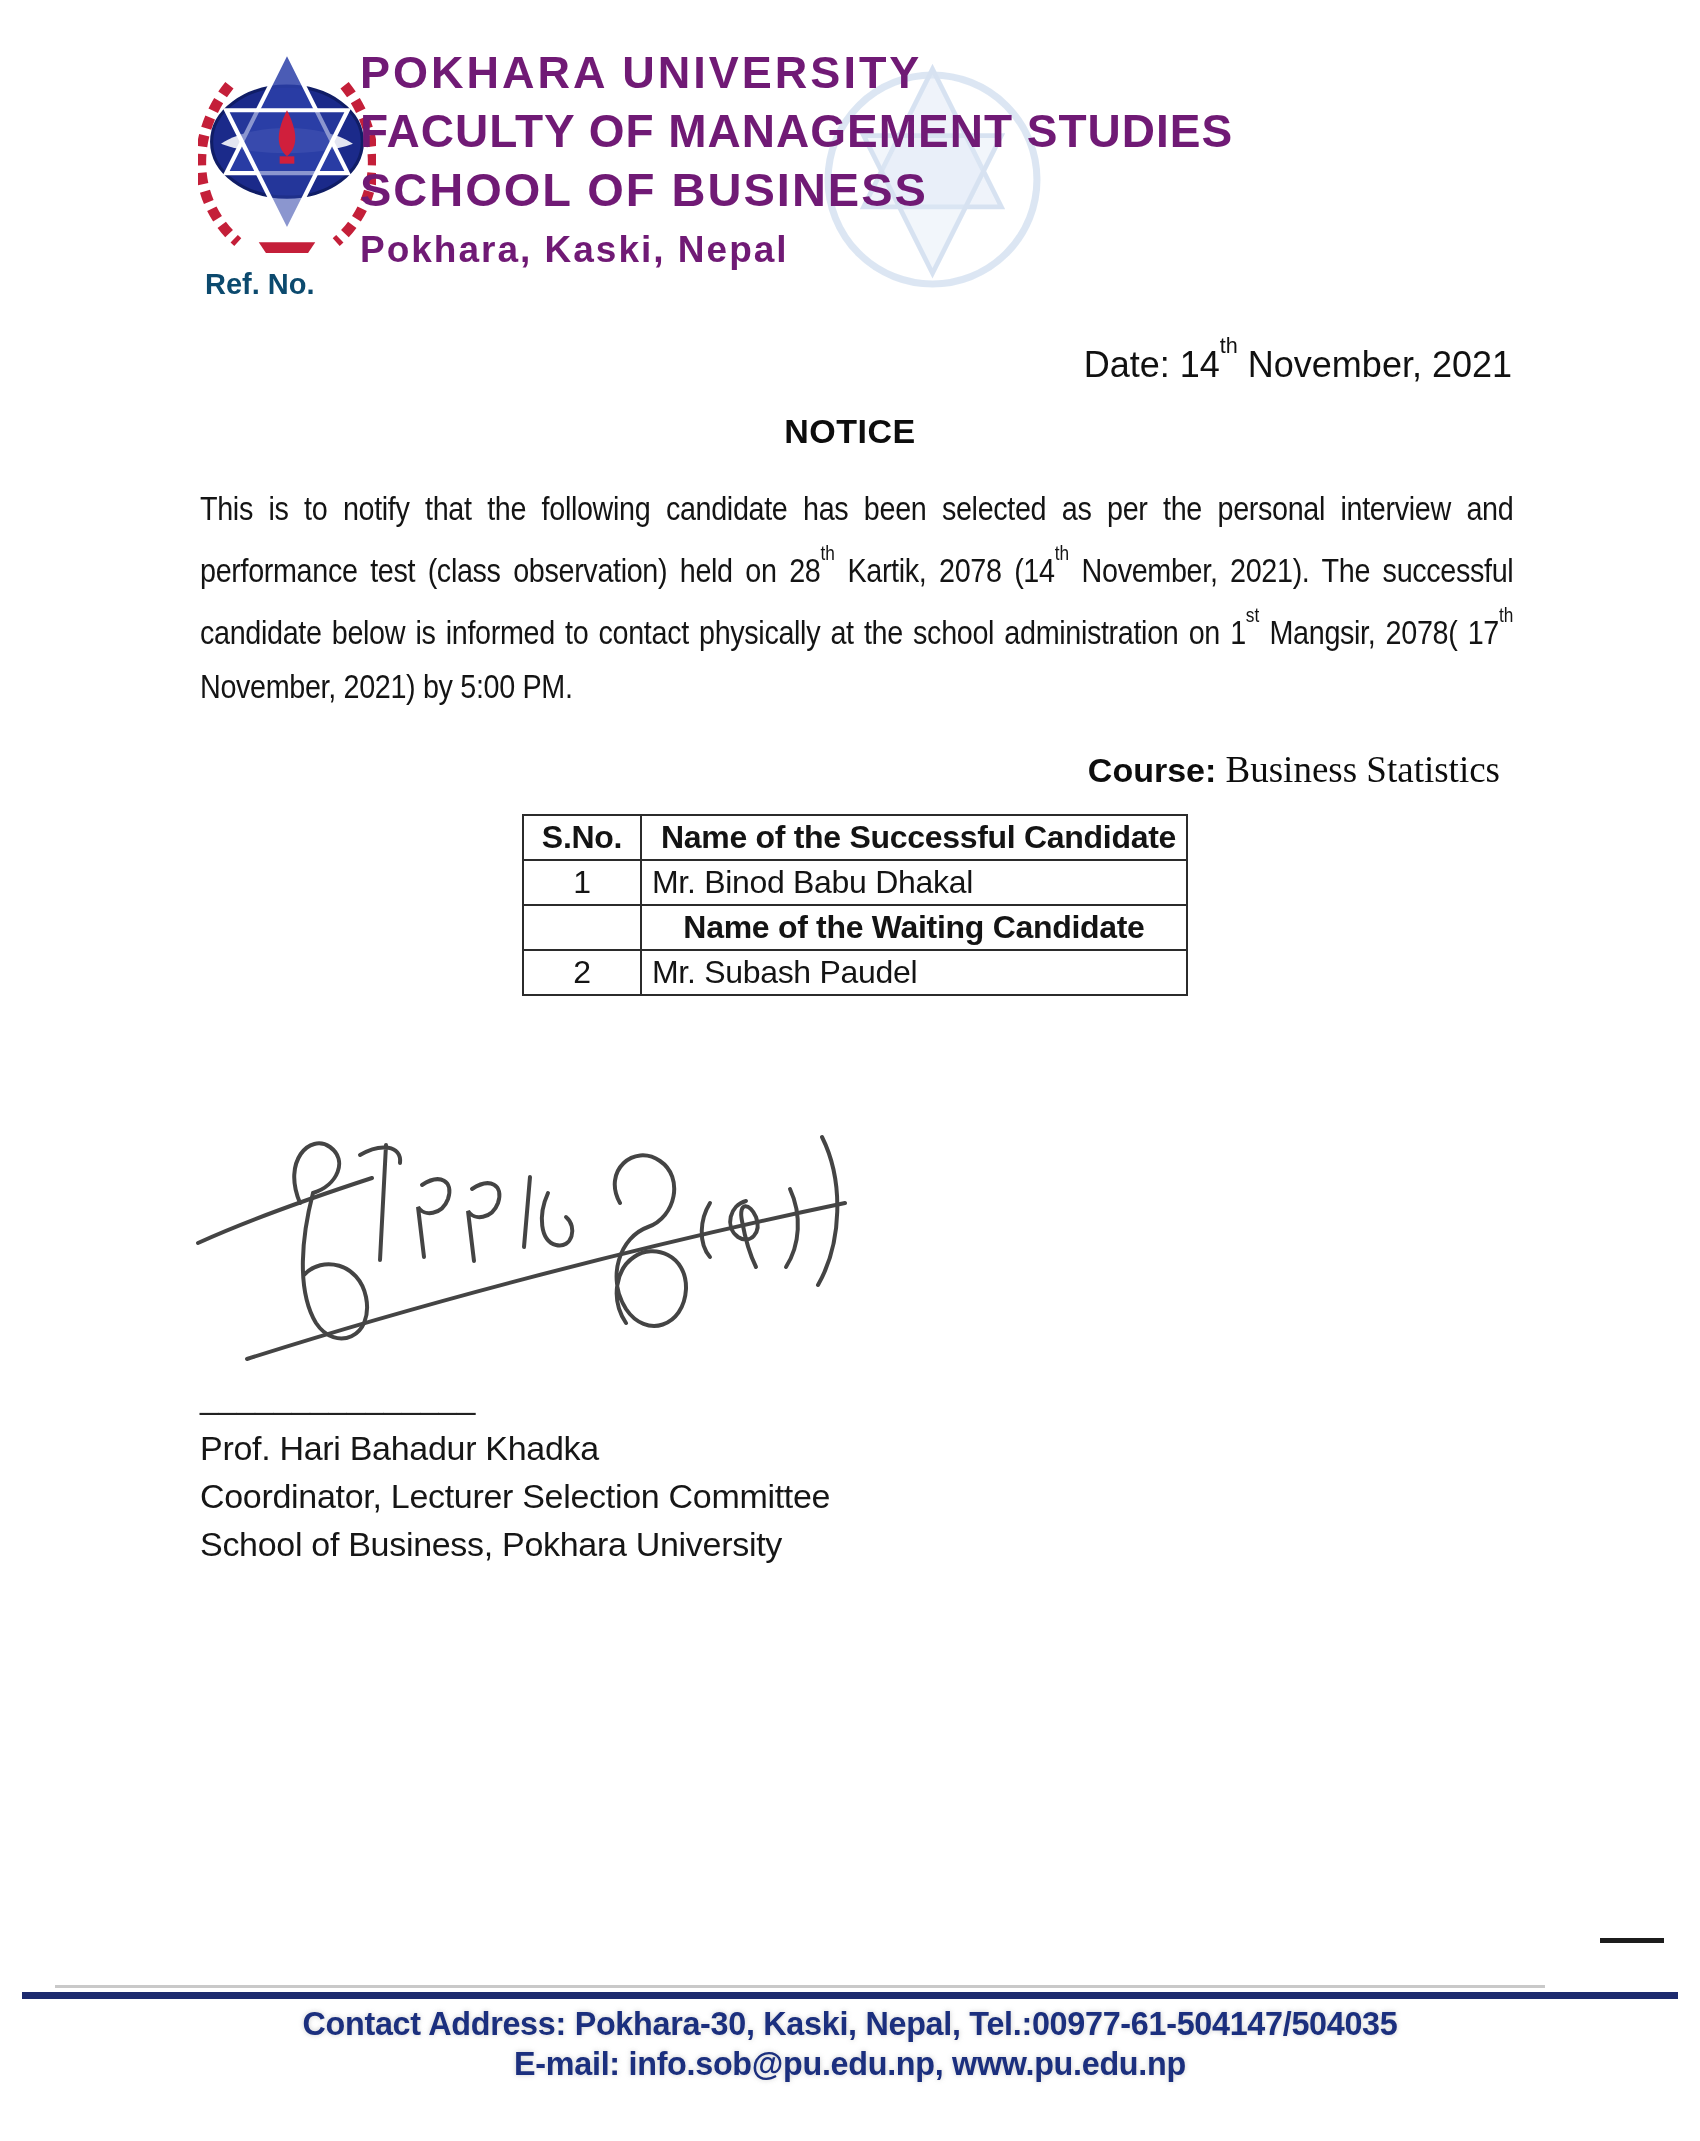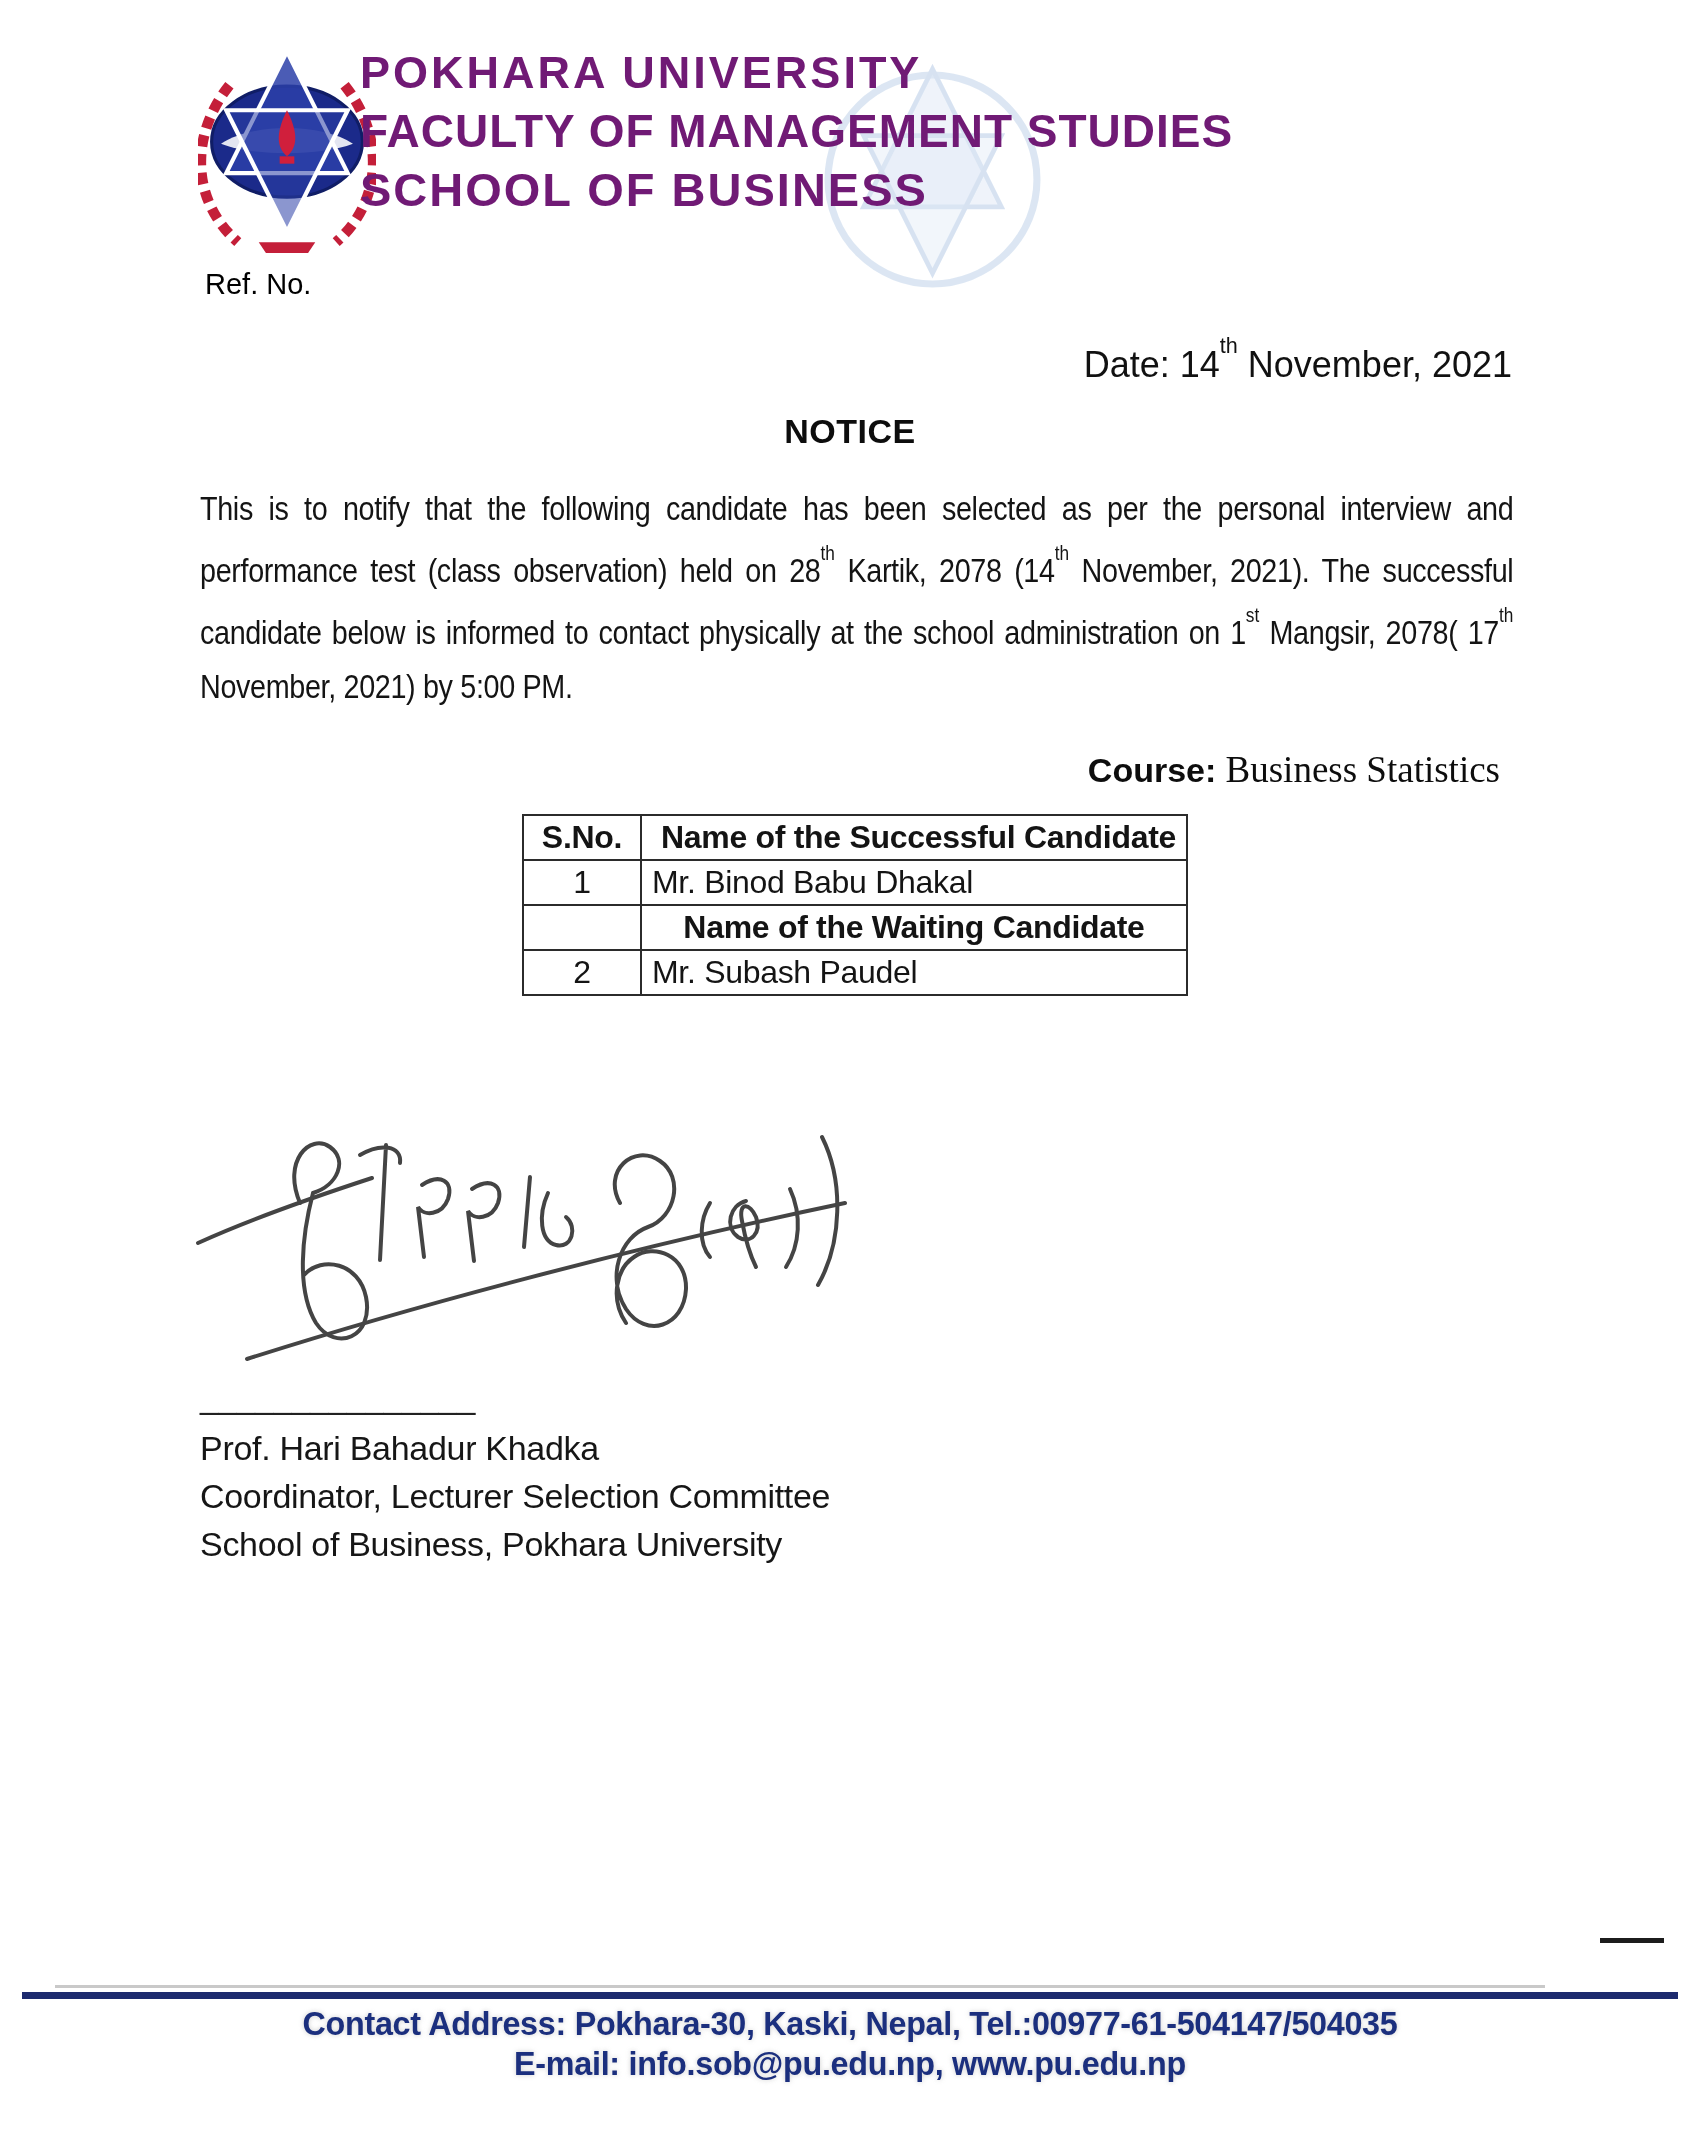--- a/index.html
+++ b/index.html
@@ -12,21 +12,21 @@
   .logo-svg{position:absolute;left:198px;top:45px;width:178px;height:208px;}
   .watermark-svg{position:absolute;left:760px;top:62px;width:345px;height:235px;opacity:.30;}
   .header-text{
     position:absolute;left:360px;top:50px;width:1040px;text-align:left;
     color:#701a75;font-weight:bold;line-height:1;
   }
   .hdr-l1{font-size:45px;letter-spacing:3px;margin-bottom:13px;}
   .hdr-l2{font-size:46px;letter-spacing:1px;margin-bottom:12px;}
   .hdr-l3{font-size:47px;letter-spacing:2px;margin-bottom:18px;}
   .hdr-l4{font-size:37px;letter-spacing:2px;}
-  .ref-no{position:absolute;left:205px;top:268px;font-size:29px;font-weight:normal;color:#000000;}
+  .ref-no{position:absolute;left:205px;top:268px;font-size:29px;font-weight:bold;color:#0c4a6e;}
 
   
   .date-line{position:absolute;left:200px;top:344px;width:1312px;text-align:right;font-size:36px;color:#111;}
   .notice-title{position:absolute;left:200px;top:412px;width:1300px;text-align:center;font-size:34px;font-weight:bold;color:#0d0d0d;letter-spacing:.5px;}
   .body-para{
     position:absolute;left:200px;top:482px;width:1484px;
     font-size:32.5px;line-height:54px;letter-spacing:-.4px;text-align:justify;color:#141414;
     transform:scaleX(.885);transform-origin:0 0;
   }
   sup{font-size:60%;position:relative;top:-.5em;letter-spacing:0;}
@@ -83,20 +83,21 @@
 <svg class="watermark-svg" viewBox="0 0 170 198" aria-hidden="true">
   <circle cx="85" cy="99" r="88" fill="none" stroke="#8fb0d8" stroke-width="6"></circle>
   <polygon points="85,6 27,122 143,122" fill="rgba(150,180,225,.5)" stroke="#7da3d4" stroke-width="4"></polygon>
   <polygon points="85,178 27,62 143,62" fill="rgba(150,180,225,.4)" stroke="#7da3d4" stroke-width="4"></polygon>
 </svg>
 
 <div class="header-text">
   <div class="hdr-l1">POKHARA UNIVERSITY</div>
   <div class="hdr-l2">FACULTY OF MANAGEMENT STUDIES</div>
   <div class="hdr-l3">SCHOOL OF BUSINESS</div>
+  <div class="hdr-l4">Pokhara, Kaski,  Nepal</div>
 </div>
 <div class="ref-no">Ref. No.</div>
 
 <div class="date-line">Date: 14<sup>th</sup> November, 2021</div>
 <div class="notice-title">NOTICE</div>
 
 <div class="body-para">This is to notify that the following candidate has been selected as per the personal interview and performance test (class observation) held on 28<sup>th</sup> Kartik, 2078 (14<sup>th</sup> November, 2021). The successful candidate below is informed to contact physically at the school administration on 1<sup>st</sup> Mangsir, 2078( 17<sup>th</sup> November, 2021)  by 5:00 PM.</div>
 
 <div class="course-line">
   <span class="course-label">Course:</span><span class="course-name"> Business Statistics</span>

